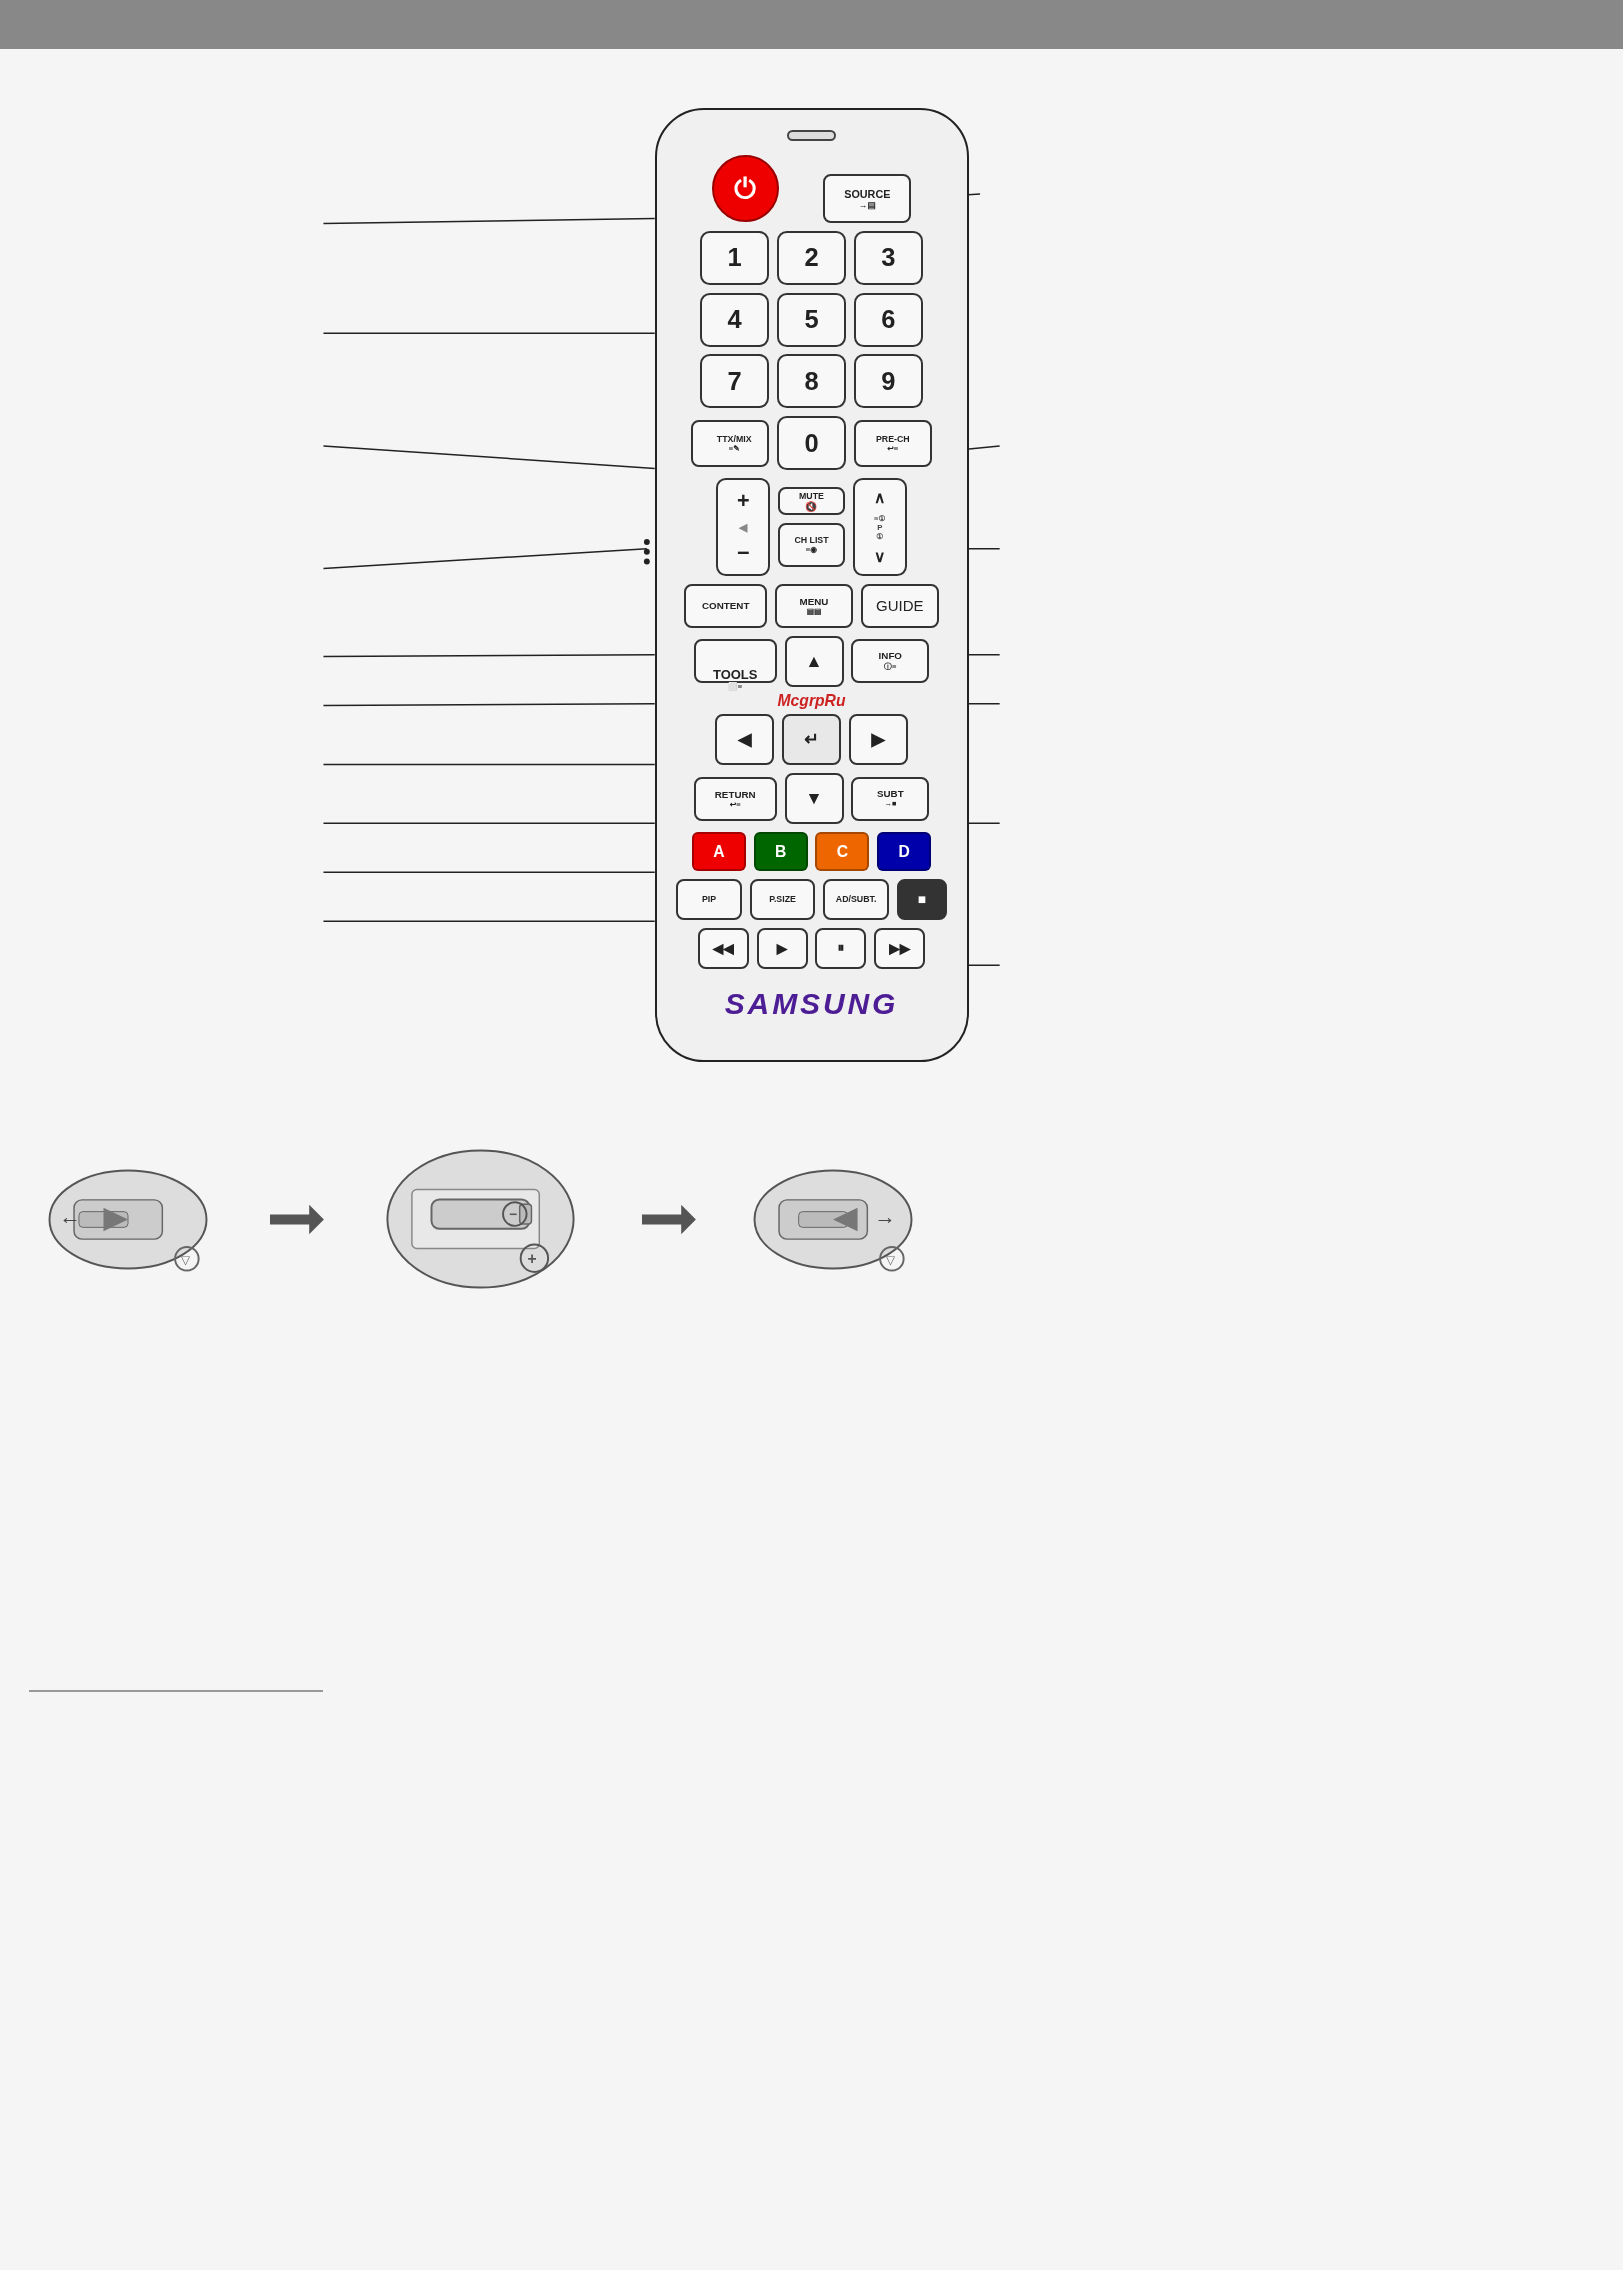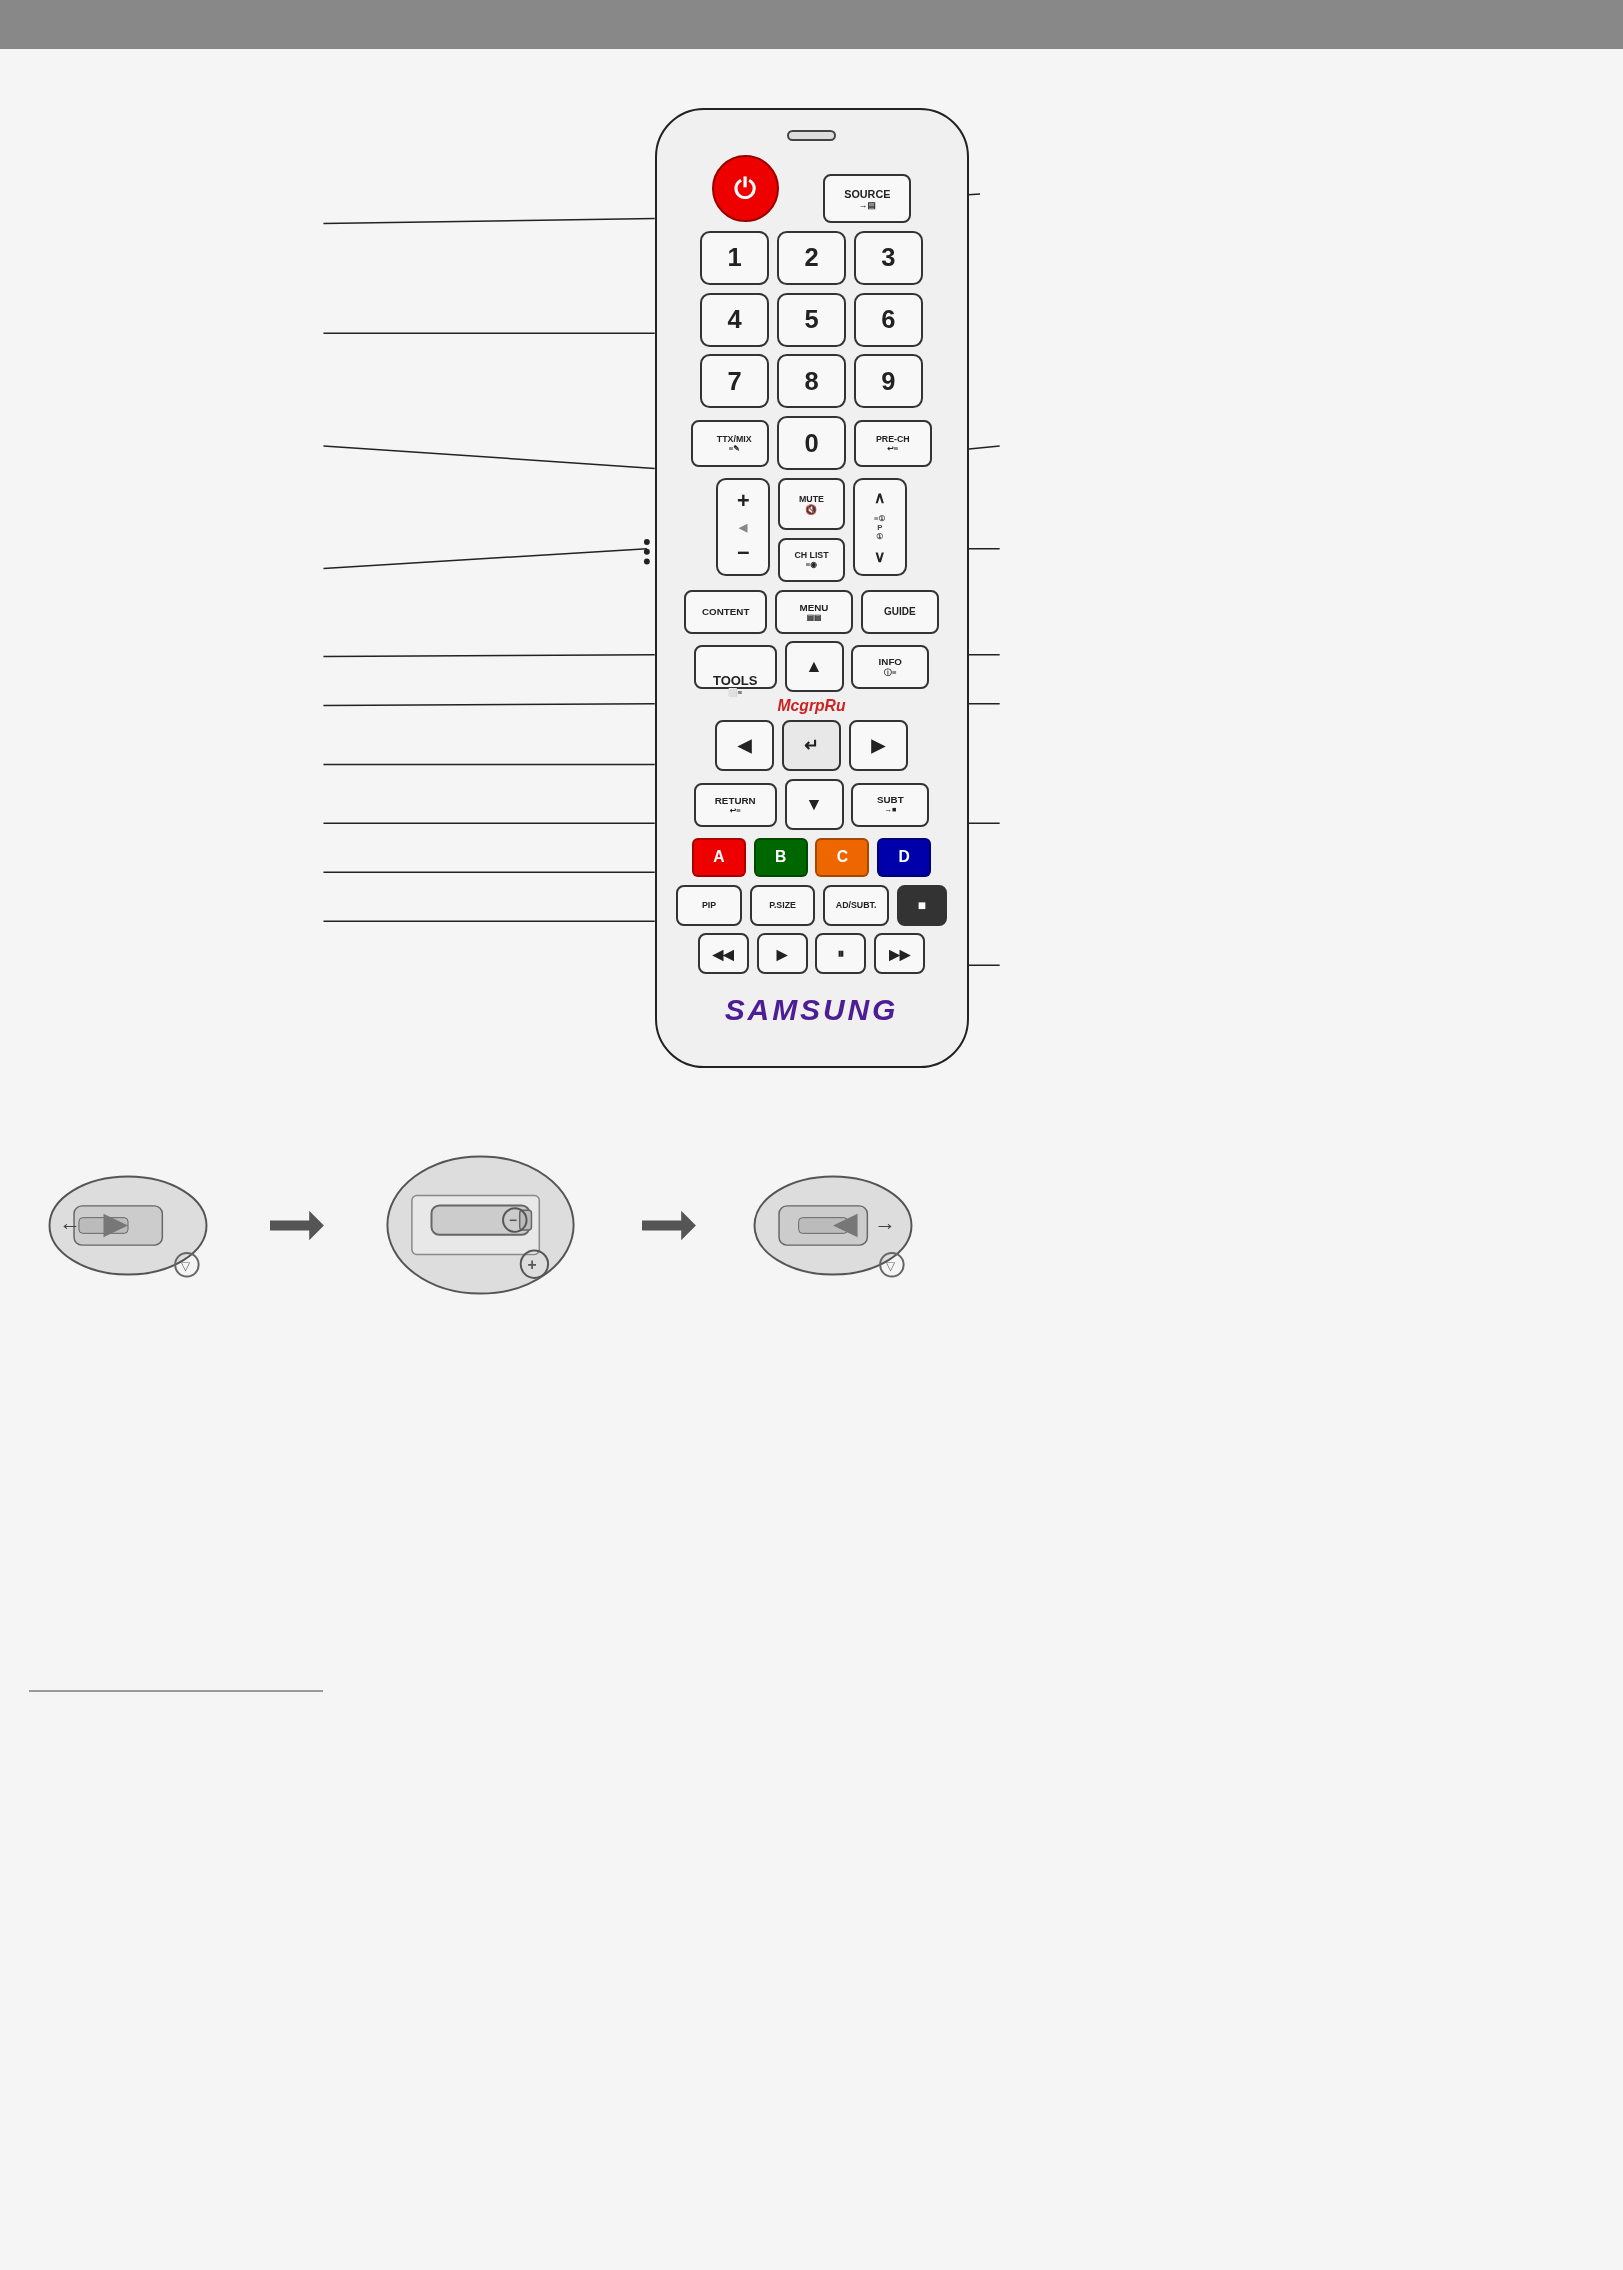--- a/index.html
+++ b/index.html
@@ -119,21 +119,21 @@
       height: 98px;
       font-size: 19.6px;
       border-radius: 9.8px;
       flex-direction: column;
       justify-content: space-between;
       padding: 7.8px 4.9px;
     }
 
     .btn-mute {
       width: 67px;
-      height: 52px;
+      height: 28px;
       font-size: 8.8px;
     }
 
     .btn-chlist {
       width: 67px;
       height: 44px;
       font-size: 8.8px;
     }
 
     .btn-ch {
@@ -409,21 +409,21 @@
 
     <div class="btn-row">
       <button class="btn btn-content">
         <span style="font-size:9.8px;font-weight:bold;text-align:center;">CONTENT</span>
       </button>
       <button class="btn btn-menu">
         <span style="font-size:9.8px;font-weight:bold;">MENU</span>
         <span style="font-size:7.8px;">▤▤</span>
       </button>
       <button class="btn btn-guide">
-        <span style="font-size:10px;font-weight:bold;">GUIDE</span>
+        <span style="font-size:15px;font-weight:normal;">GUIDE</span>
       </button>
     </div>
 
     <div class="btn-row">
       <button class="btn btn-tools">
         <span style="font-size:13px;font-weight:bold;margin-top:36px;">TOOLS</span>
         <span style="font-size:7.8px;">⬜≡</span>
       </button>
       <button class="btn btn-nav">▲</button>
       <button class="btn btn-info">

